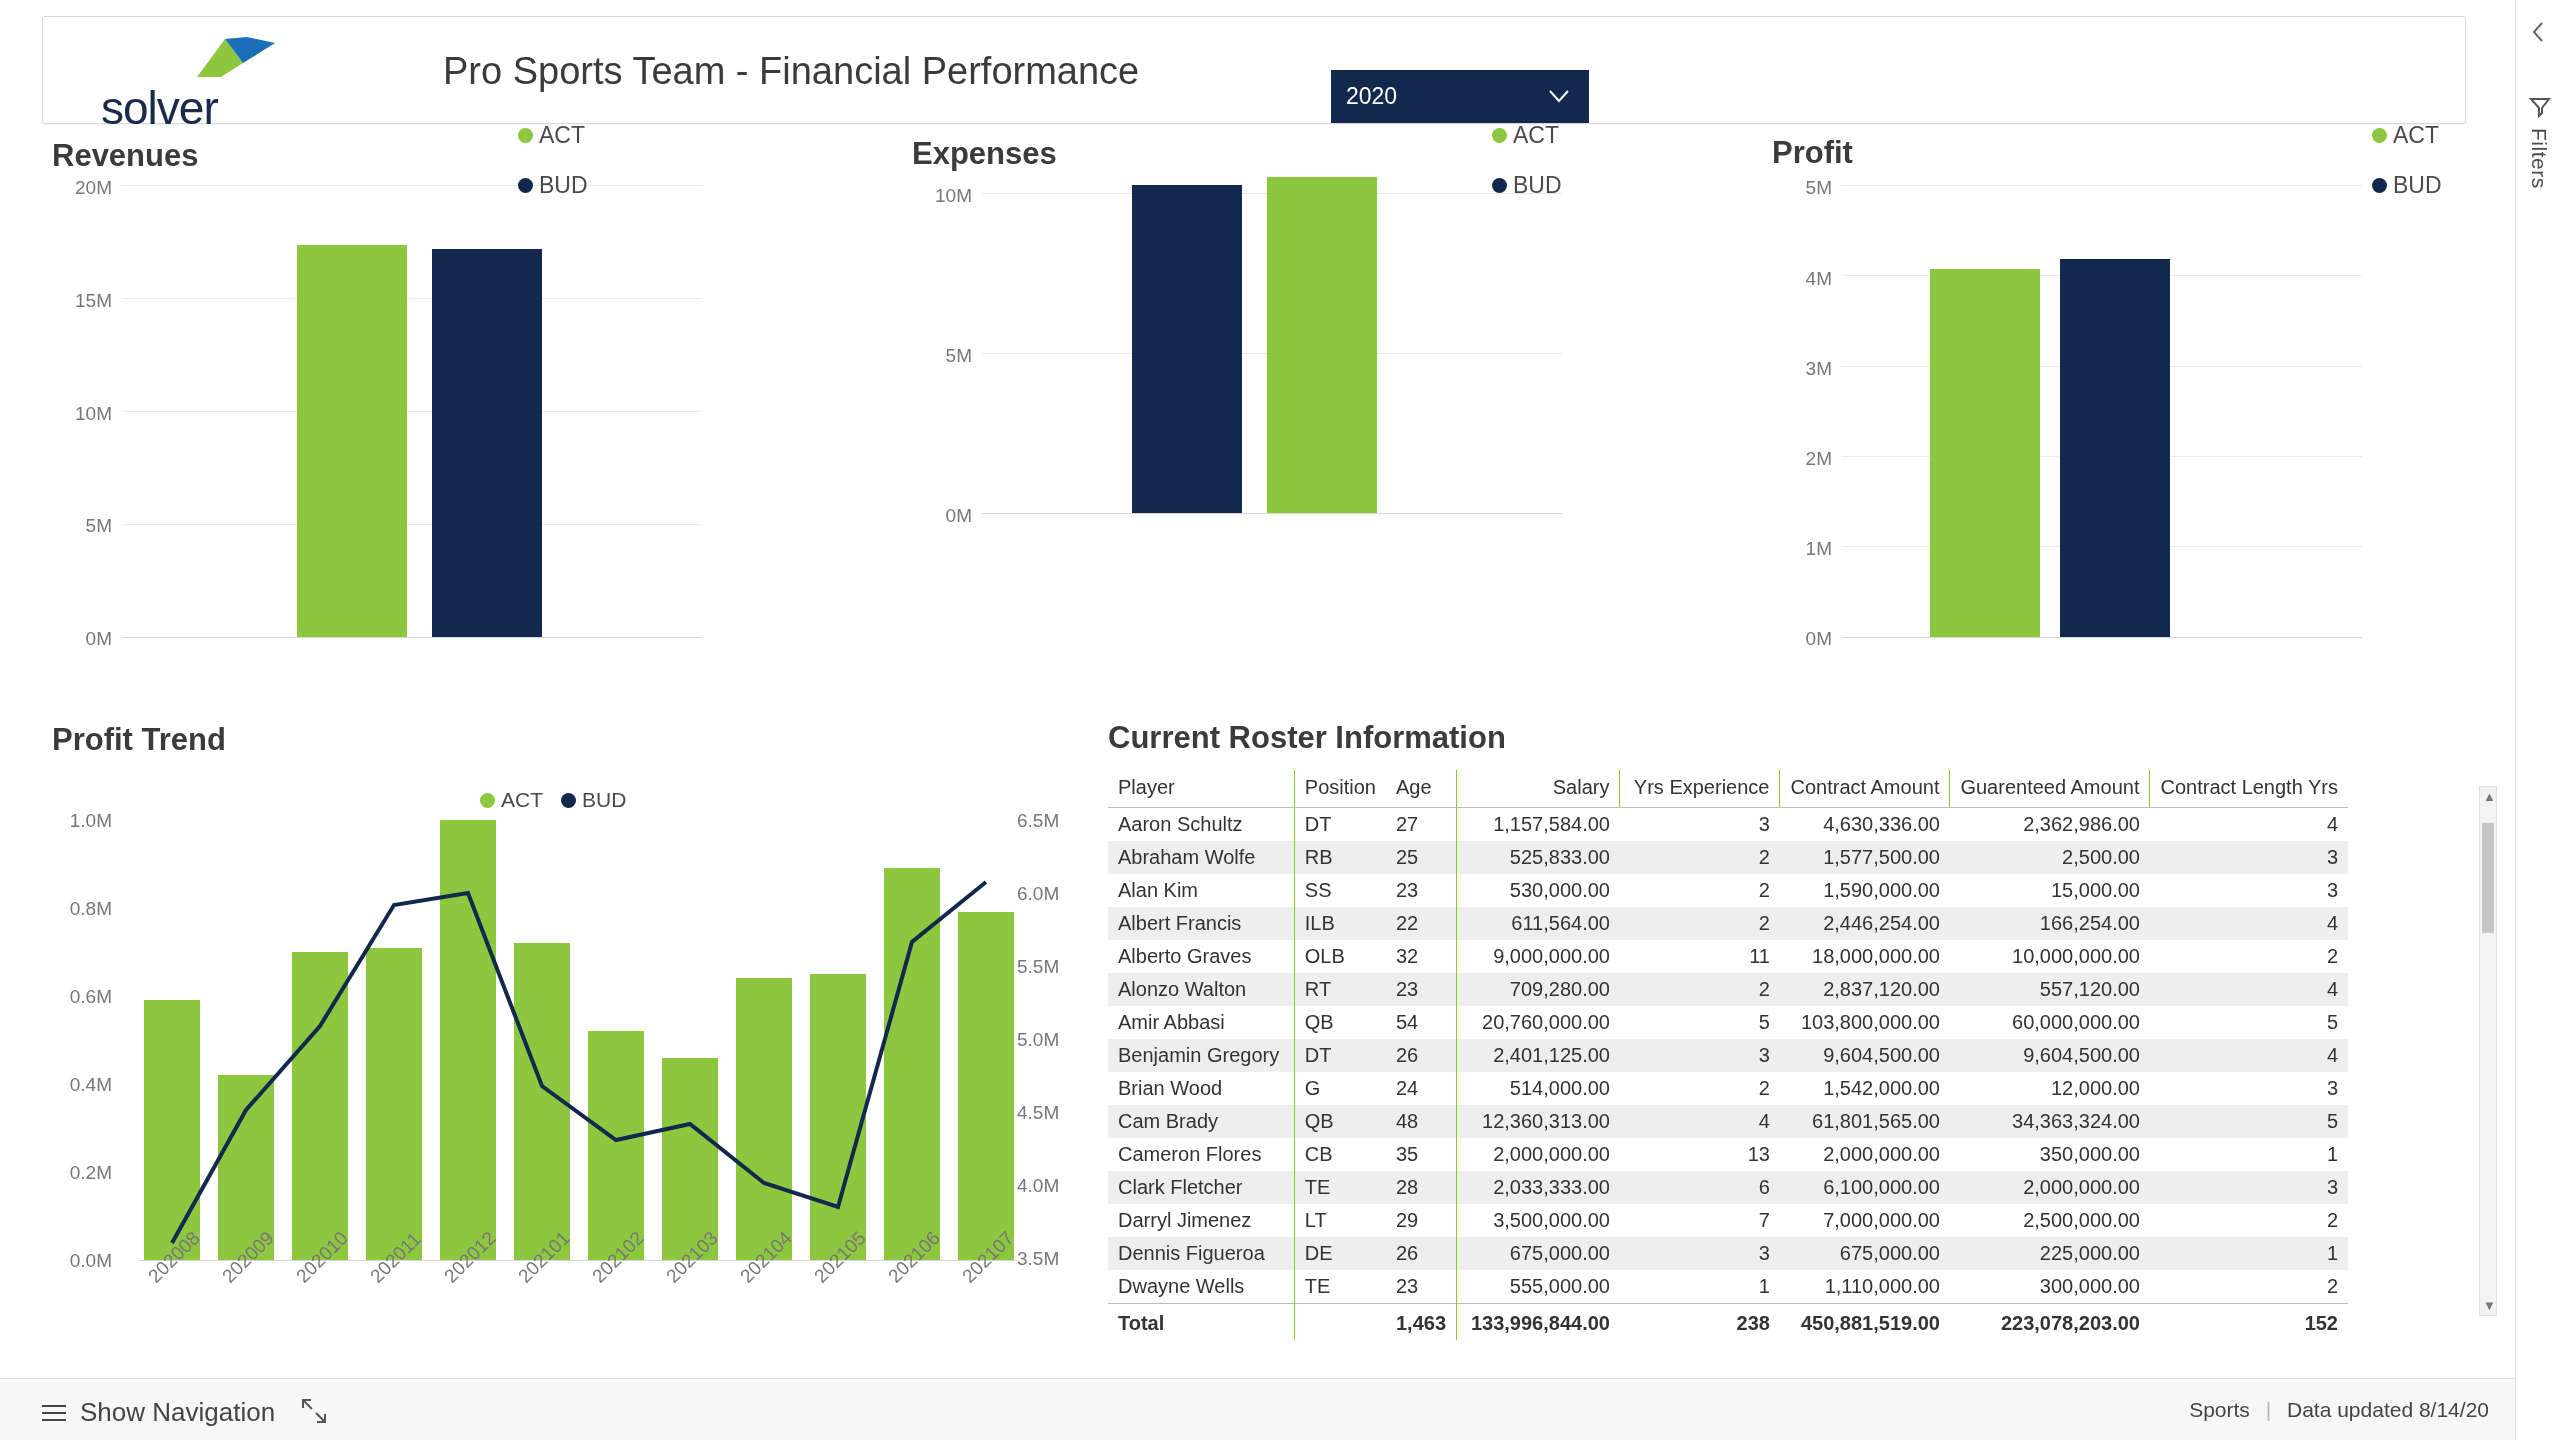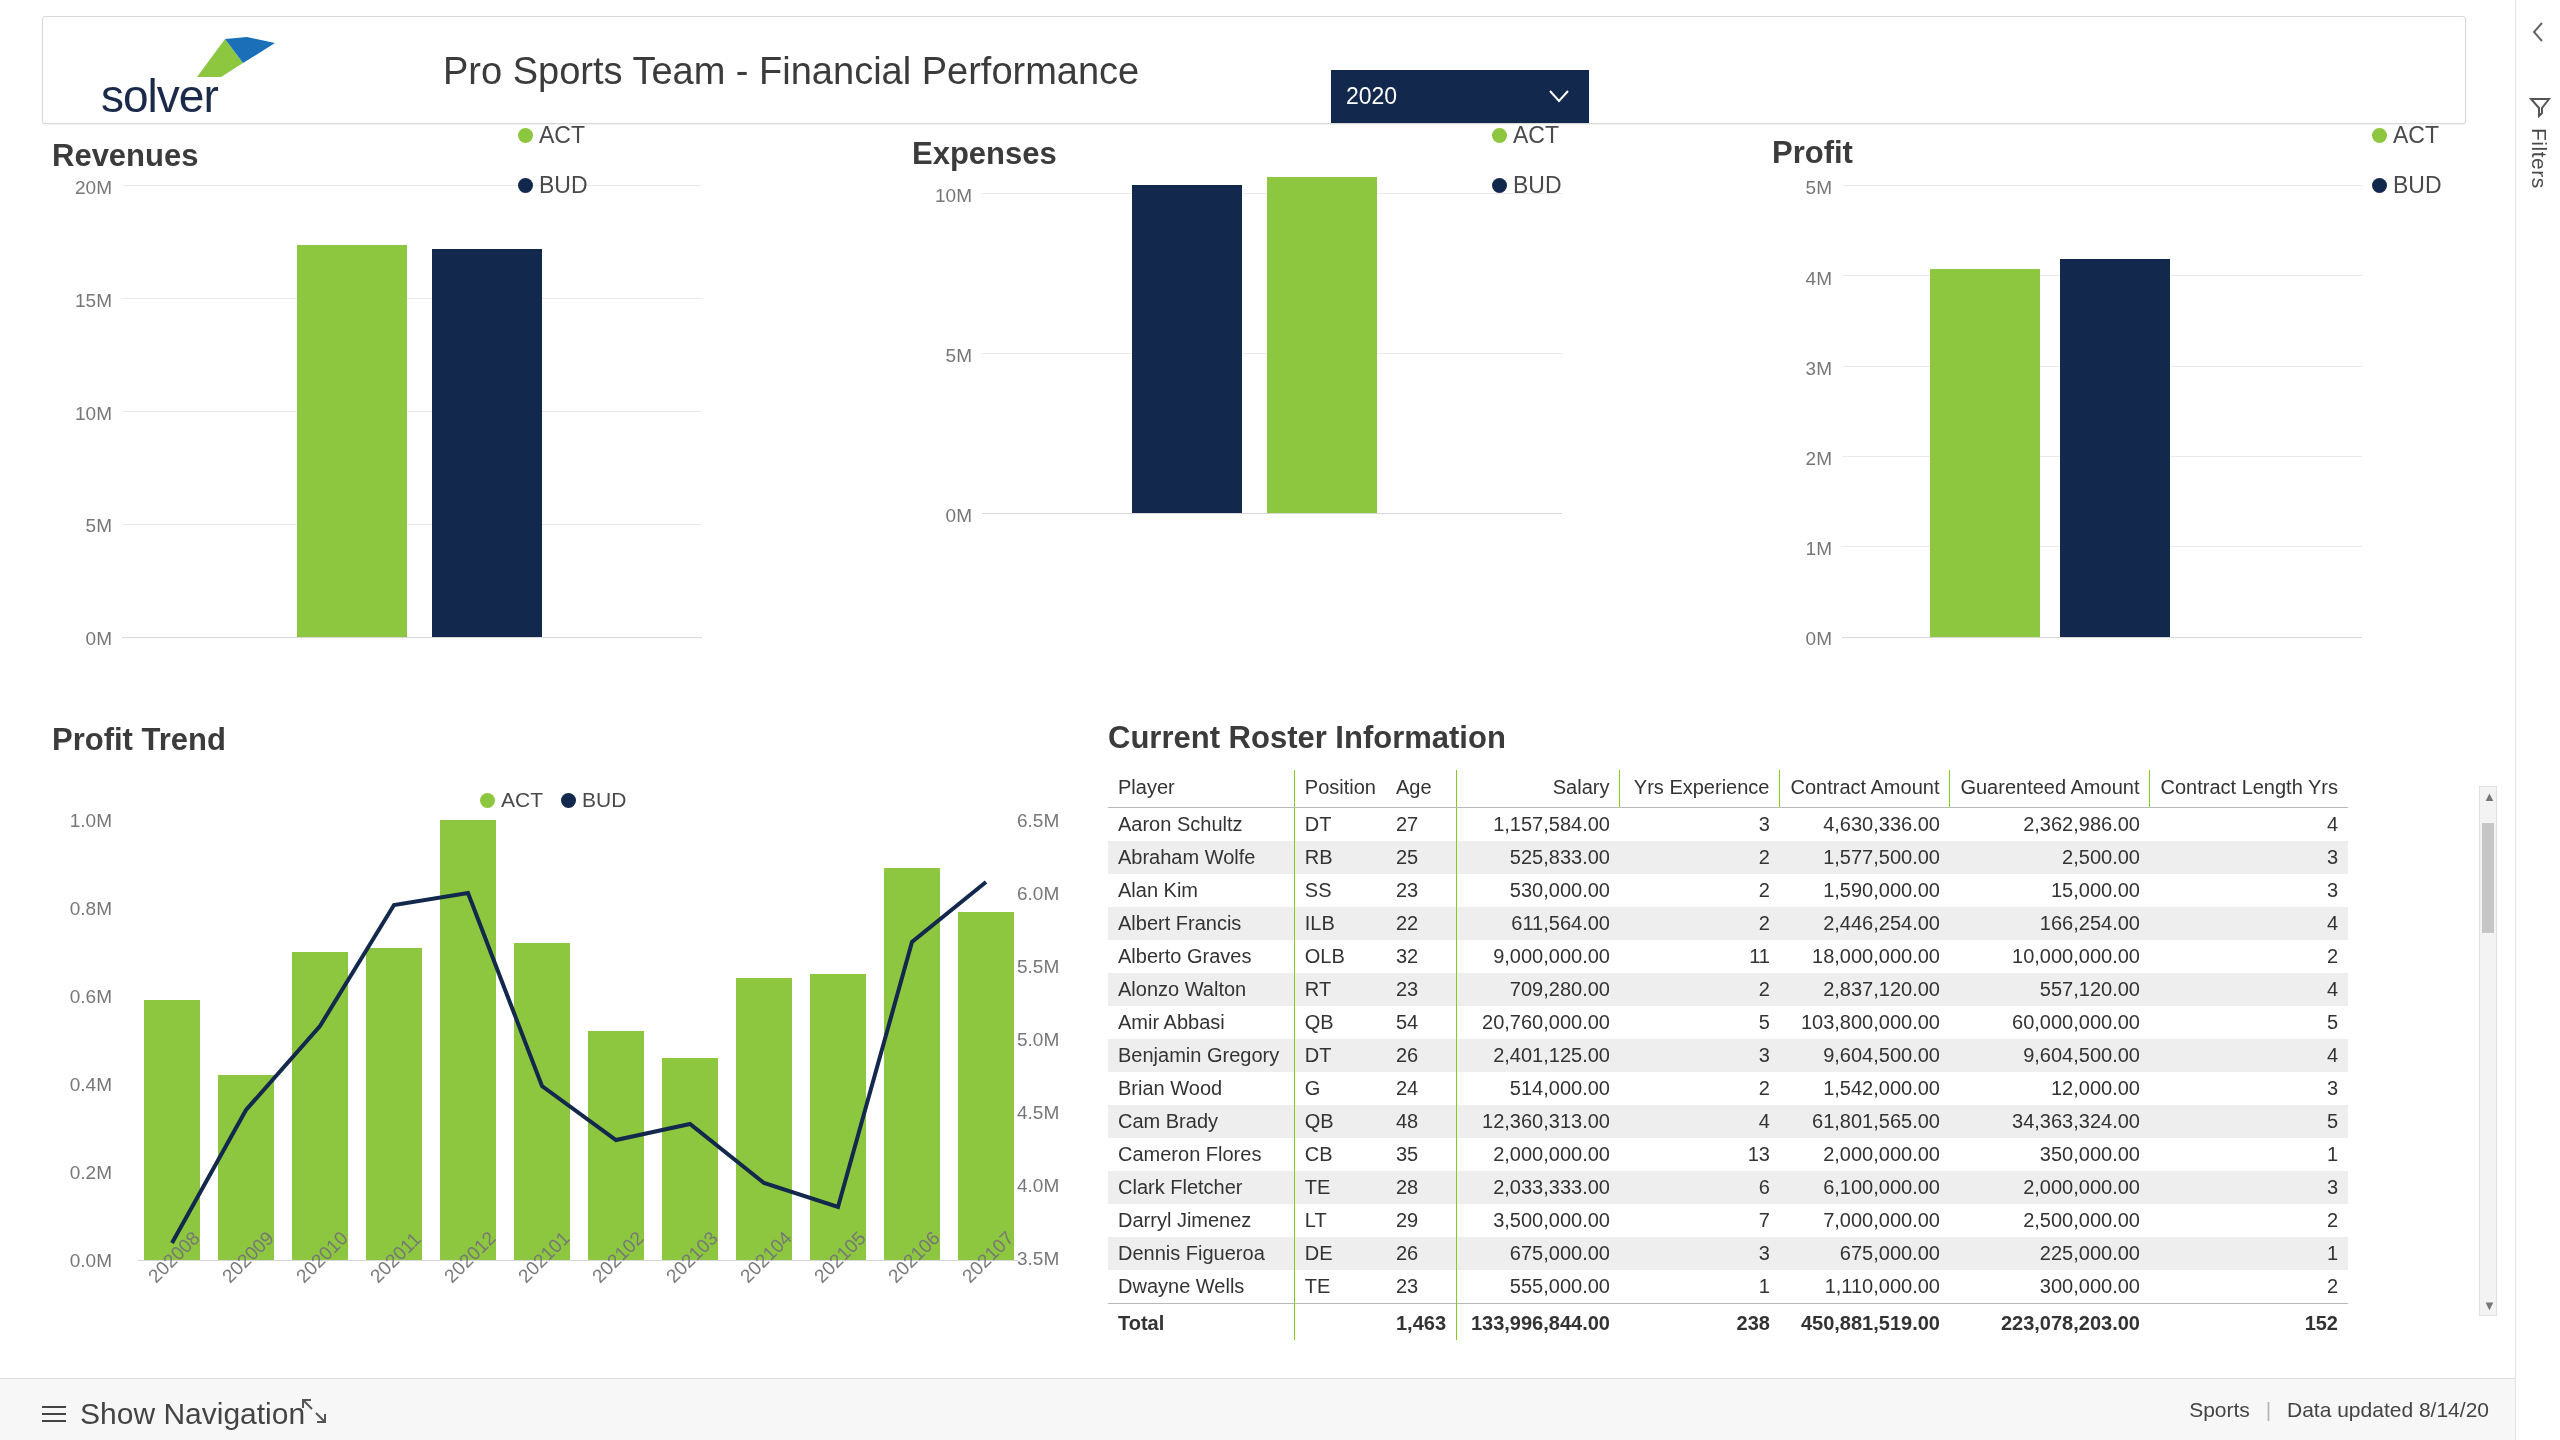--- a/index.html
+++ b/index.html
@@ -50,21 +50,21 @@
     background: #ffffff;
     border: 1px solid #d8d8d8;
     border-radius: 3px;
     box-shadow: 0 1px 2px rgba(0,0,0,0.06);
   }
   .logo-wrap {
     position: absolute; left: 58px; top: 16px;
     width: 180px; height: 80px;
   }
   .logo-word {
-    position: absolute; left: 0; top: 36px;
+    position: absolute; left: 0; top: 48px;
     font-size: 46px; color: #1b2a4a;
     font-weight: 400; letter-spacing: -1px;
   }
   .logo-mark { position: absolute; left: 90px; top: 4px; }
   .dash-title {
     position: absolute; left: 400px; top: 33px;
     font-size: 38px; color: #3b3b3b; font-weight: 400;
   }
   .year-select {
     position: absolute; left: 1288px; top: 53px;
@@ -180,21 +180,21 @@
   .tbl-scroll .arrow-dn { bottom: 2px; }
   
   .footer {
     position: absolute; left: 0; bottom: 0;
     width: 2515px; height: 62px;
     background: #f7f7f7;
     border-top: 1px solid #e0e0e0;
   }
   .show-nav {
     position: absolute; left: 42px; top: 18px;
-    font-size: 30px; color: #444;
+    font-size: 26px; color: #444;
     display: flex; align-items: center; gap: 14px;
   }
   .hamburger { display: inline-block; width: 24px; }
   .hamburger i {
     display: block; height: 2px; background: #444; margin: 5px 0;
   }
   .fit-icon {
     position: absolute; left: 300px; top: 18px;
     font-size: 22px; color: #555;
   }

